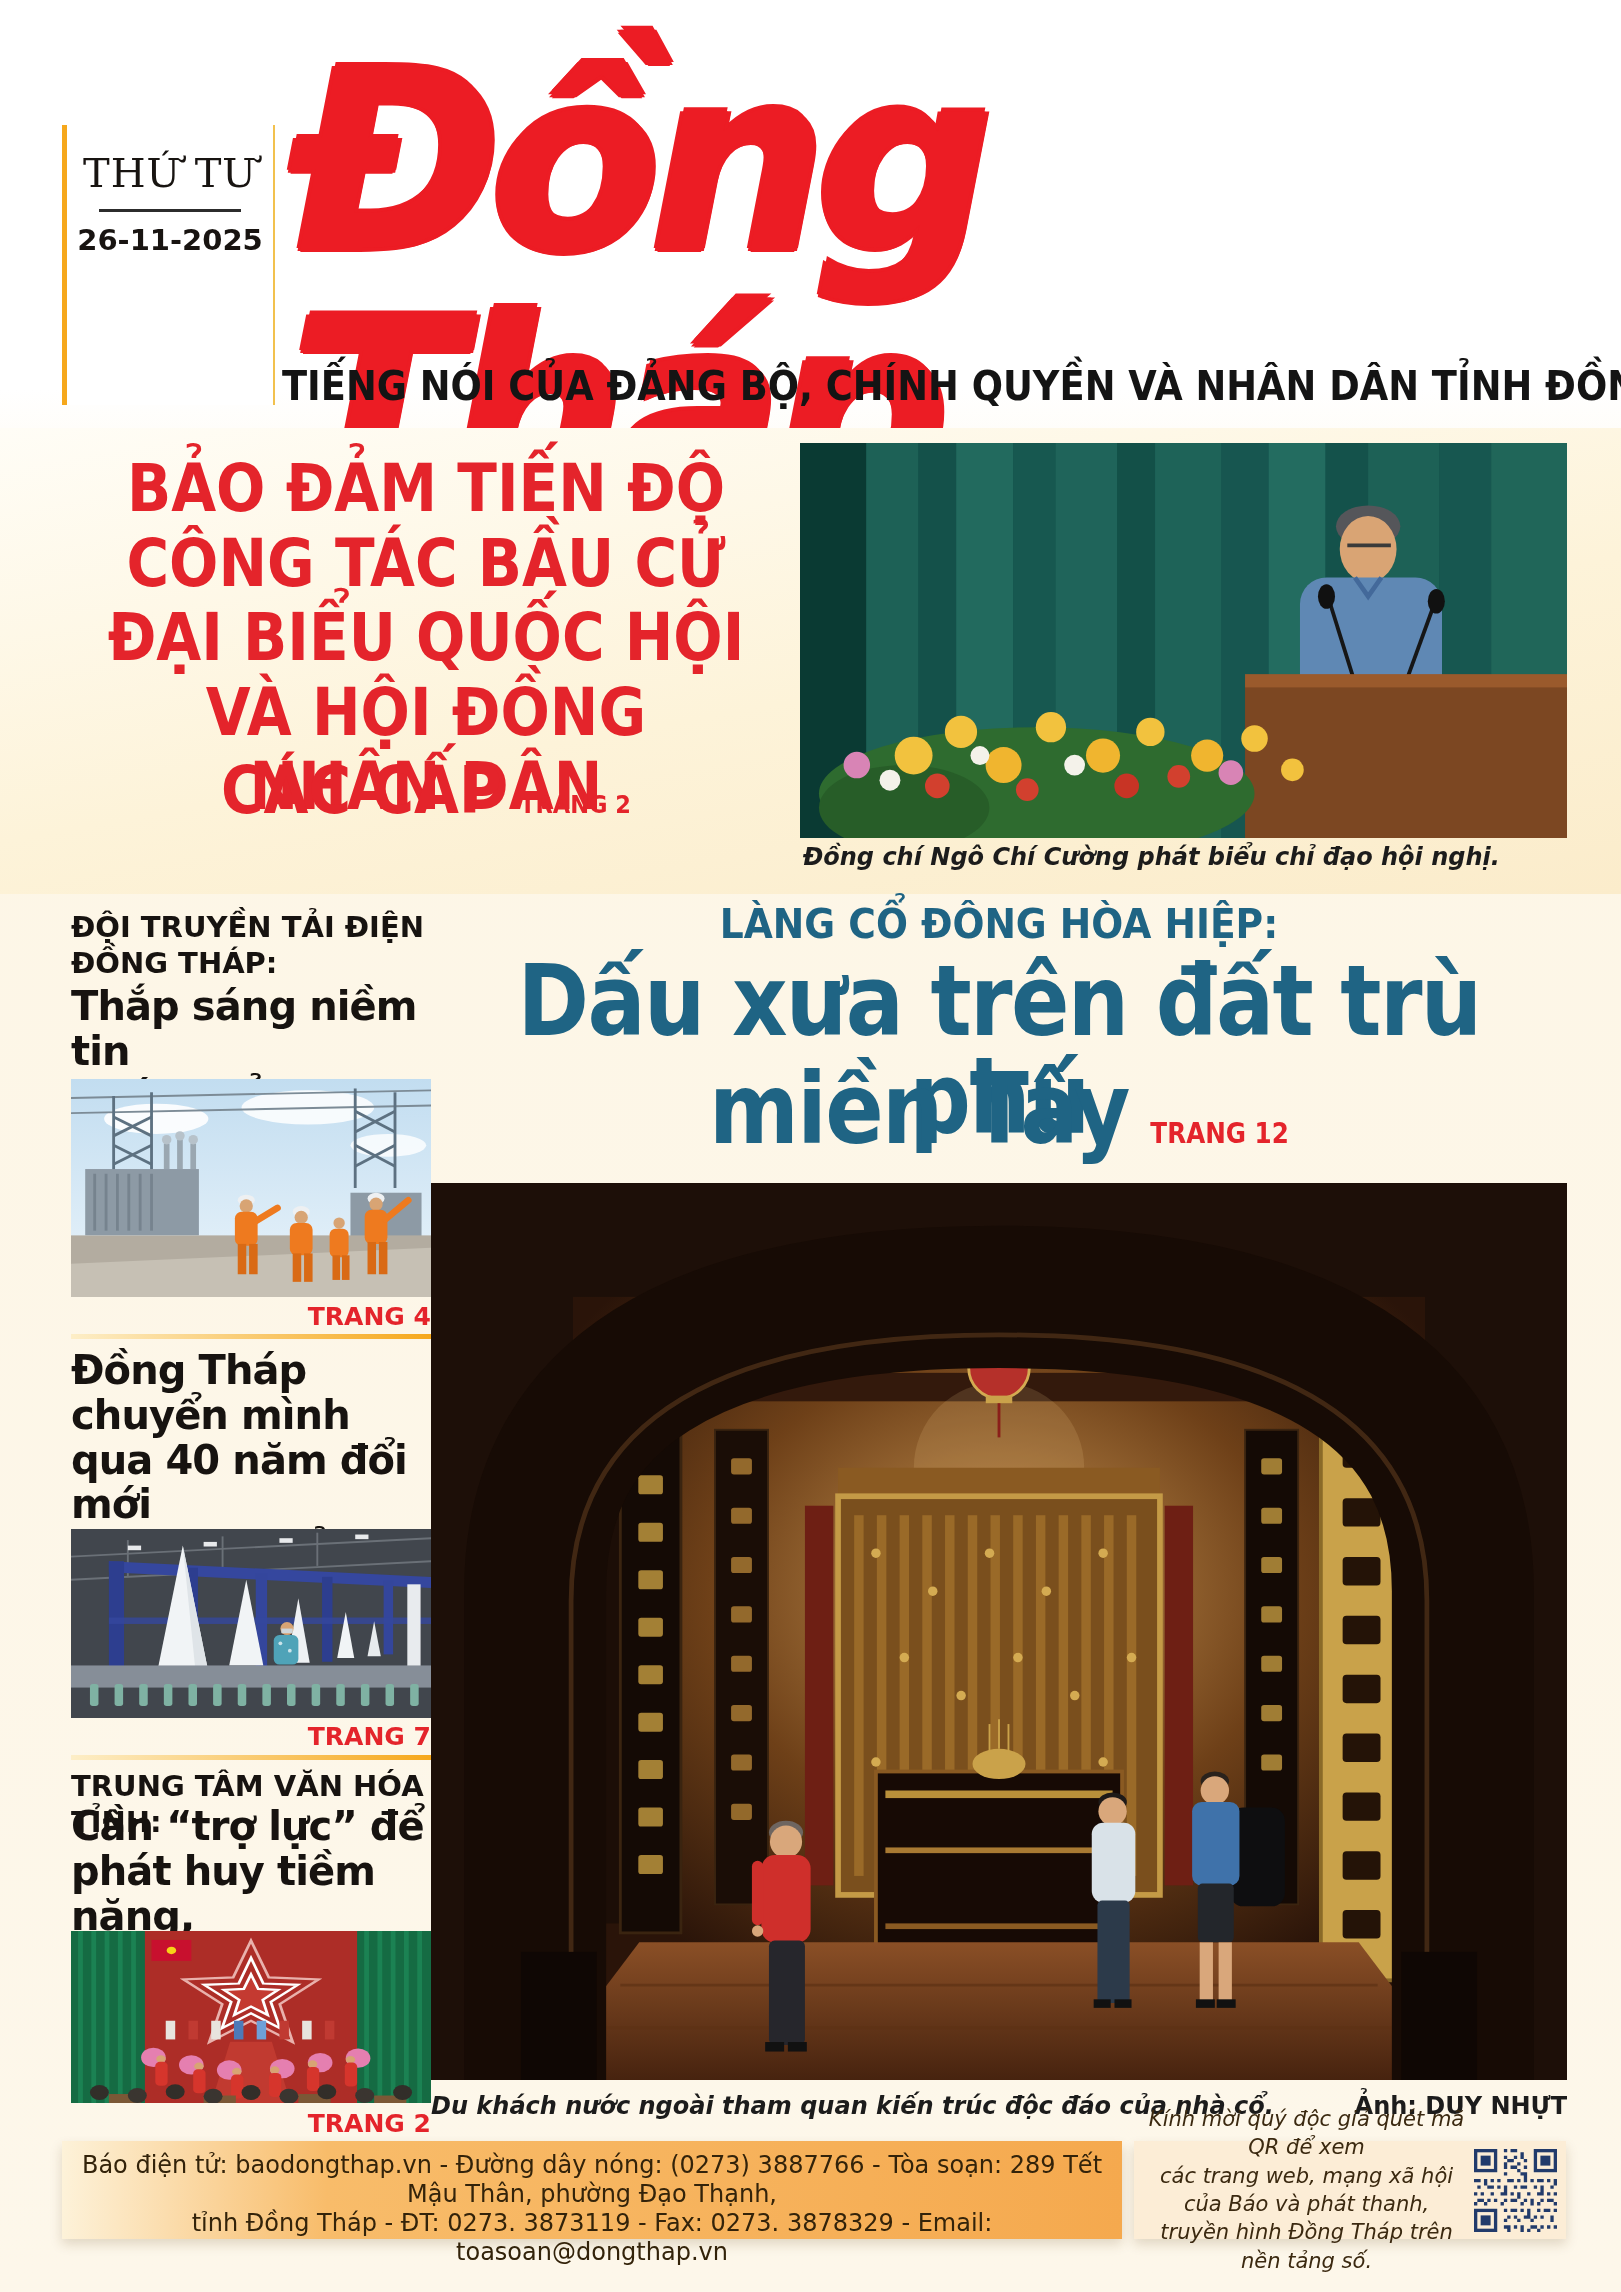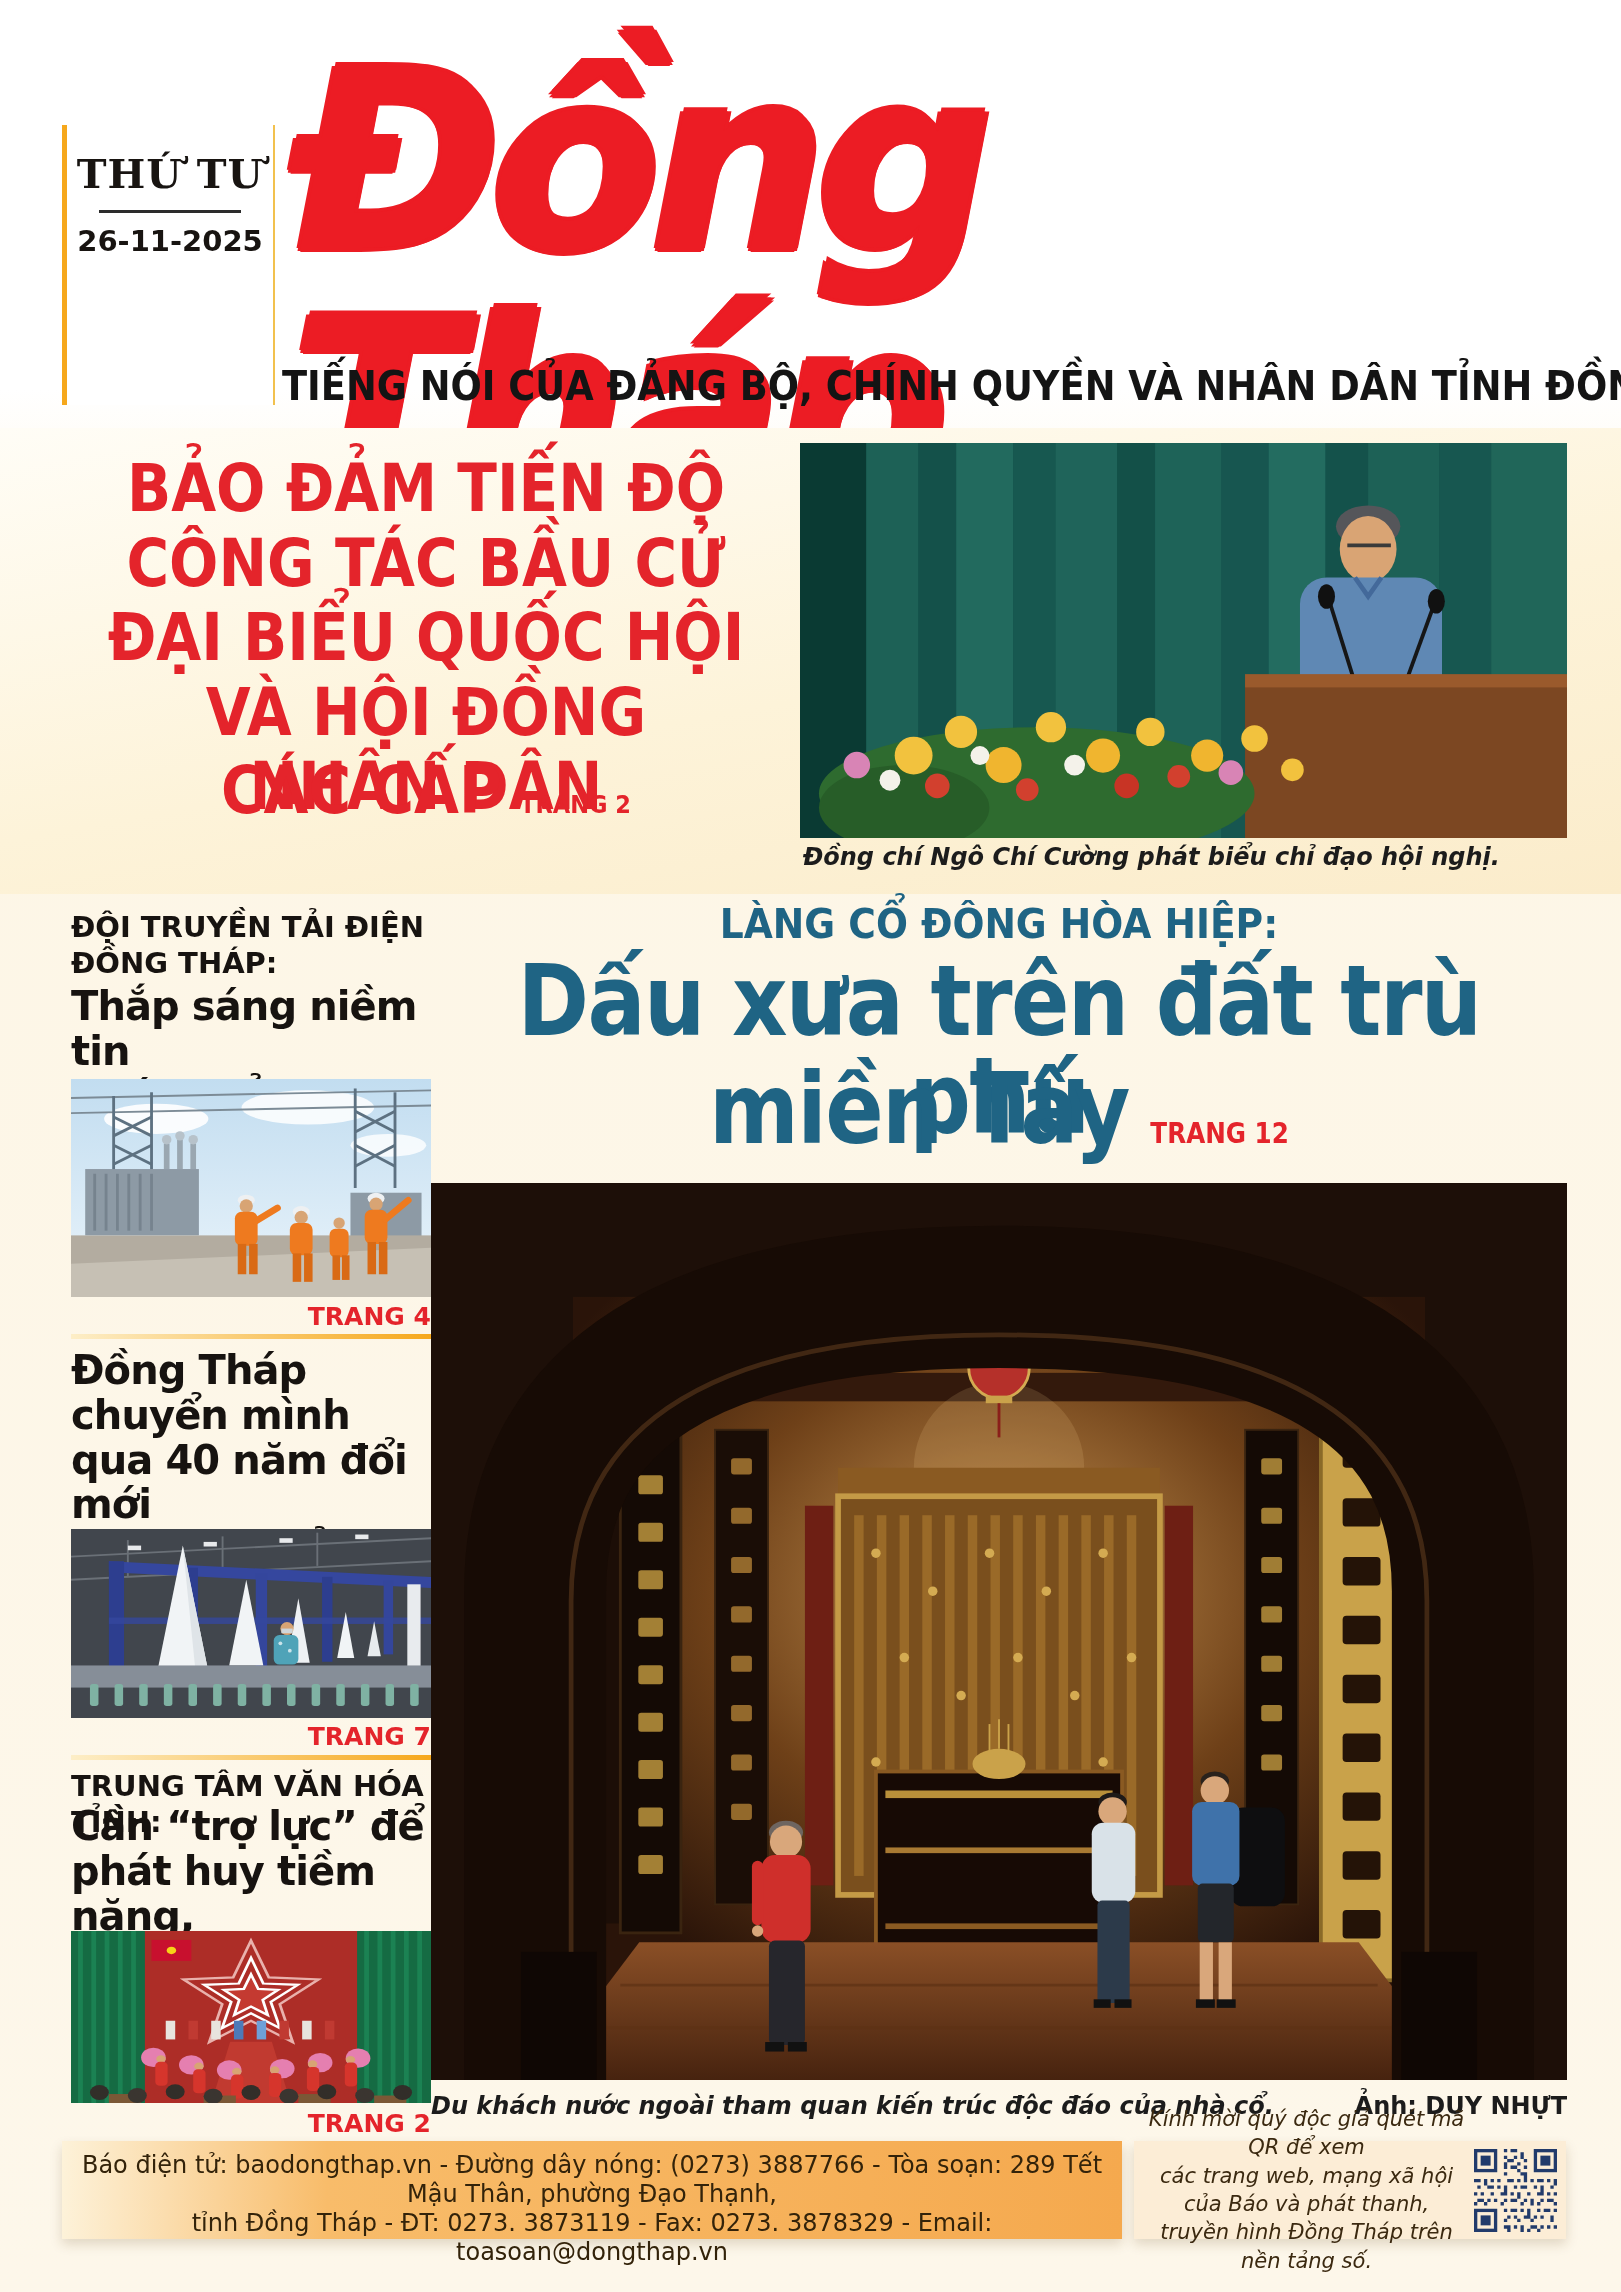--- a/index.html
+++ b/index.html
@@ -10,21 +10,21 @@
   }
   .abs{position:absolute;}
   .pre{white-space:pre-line;}
   
   .issue-box{left:62px;top:125px;width:206px;height:280px;background:#ffffff;
     border-left:5.7px solid #f6a81c;border-right:2.8px solid #f2c14e;}
   .issue-cap{height:106px;background:#f6a81c;border-radius:24.6px 24.6px 0 0;
     display:flex;align-items:center;justify-content:center;}
   .issue-cap span{color:#ffffff;font-size:44px;font-weight:bold;letter-spacing:0.9px;}
   .issue-weekday{margin-top:24.6px;text-align:center;font-family:"DejaVu Serif",serif;
-    font-weight:bold;font-size:40px;color:#181411;letter-spacing:0.9px;}
+    font-weight:normal;font-size:40px;color:#181411;letter-spacing:0.9px;}
   .issue-rule{width:142px;height:2.8px;background:#2c2c2c;margin:13.2px auto 11.4px auto;}
   .issue-date{text-align:center;font-size:29px;font-weight:bold;color:#181411;}
   
   .masthead{left:291px;top:38px;font-size:249px;line-height:1;font-weight:bold;font-style:italic;
     color:#ec1c24;letter-spacing:-11.4px;
     text-shadow:3.8px 0 0 #ec1c24,-3.8px 0 0 #ec1c24,0 3.8px 0 #ec1c24,0 -3.8px 0 #ec1c24,2.8px 2.8px 0 #ec1c24,-2.8px 2.8px 0 #ec1c24;}
   .tagline{left:282px;top:363px;font-size:40px;font-weight:bold;color:#141414;
     transform:scaleX(.92);transform-origin:left top;letter-spacing:0px;white-space:nowrap;}
   
   .lead-bg{left:0;top:428px;width:1621px;height:466px;

